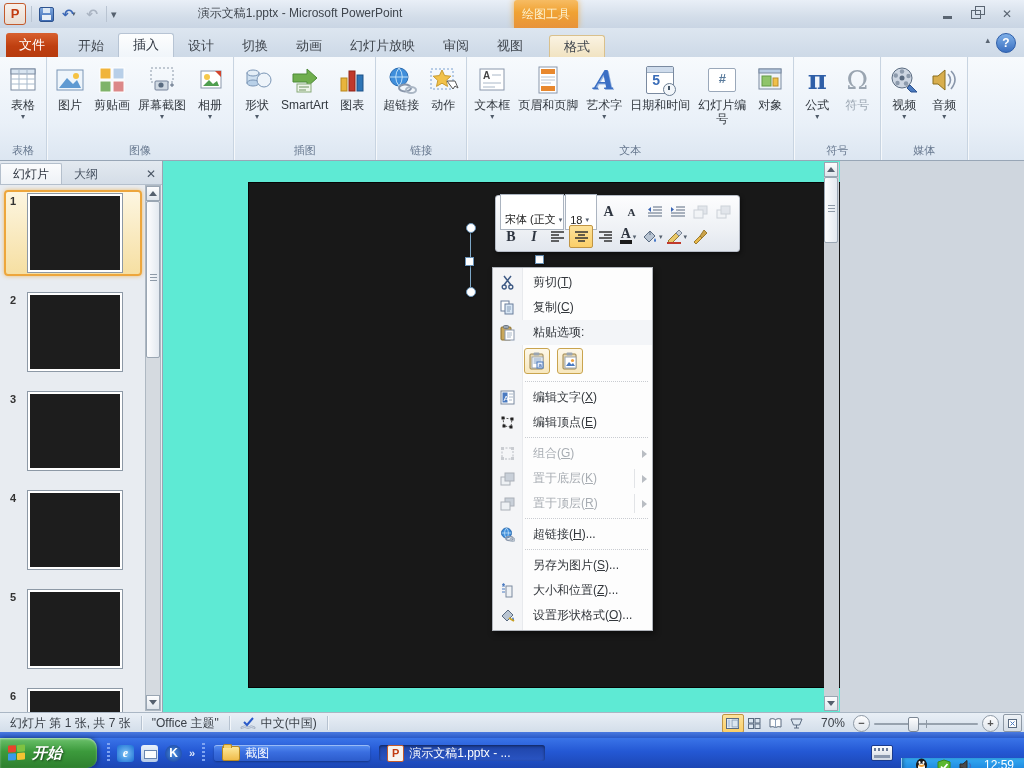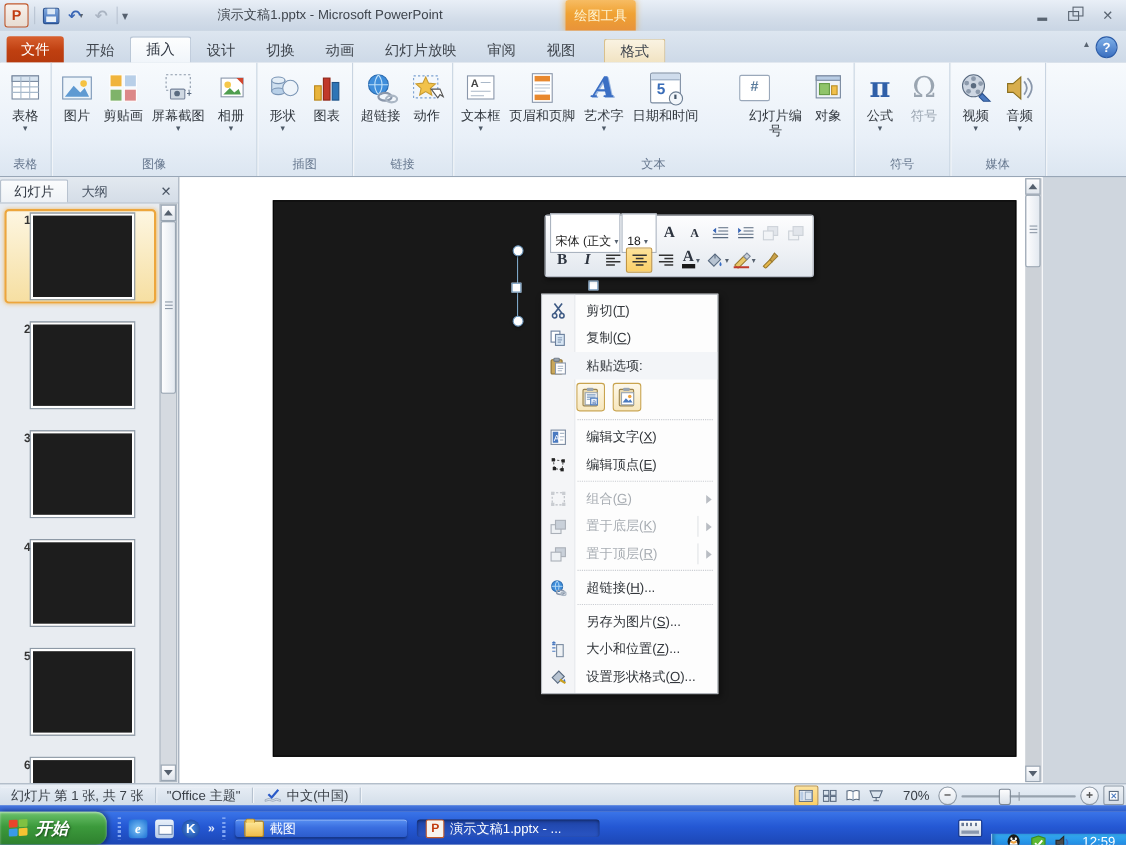--- a/index.html
+++ b/index.html
@@ -42,36 +42,36 @@
     background:linear-gradient(#7fb0e8,#3a6fc0);color:#fff;font-weight:bold;font-size:12px;text-align:center;line-height:18px;border:1px solid #2d5da8;}
   
   .ribbon{position:absolute;left:0;top:57px;width:1024px;height:103px;
     background:linear-gradient(#f7fafd,#e9f0f8 65%,#dce6f1);border-bottom:1px solid #98a6b6;display:flex;}
   .rgroup{display:flex;flex-direction:column;border-right:1px solid #c8d4e1;box-shadow:1px 0 0 #f5f8fb;}
   .rbuttons{flex:1;display:flex;align-items:flex-start;padding:2px 3px 0 3px;}
   .rlabel{height:17px;line-height:15px;text-align:center;font-size:11px;color:#66778e;}
   .rbtn{display:flex;flex-direction:column;align-items:center;padding:3px 4px 0 4px;min-width:40px;height:76px;box-sizing:border-box;border-radius:3px;}
   .rbtn .ricon{height:36px;display:flex;align-items:center;justify-content:center;}
   .rbtn .rtext{font-size:12px;color:#32383f;line-height:14px;white-space:nowrap;text-align:center;}
-  .rbtn .rtext.wrap{white-space:normal;width:48px;margin-left:38px;}
+  .rbtn .rtext.wrap{white-space:normal;width:48px;}
   .rbtn .arr{font-size:8px;color:#4e5a68;height:10px;line-height:9px;}
   .rbtn.disabled .rtext{color:#9aa5b1;}
   .icon-letter{font-size:26px;font-weight:bold;line-height:30px;}
   .pi{color:#2f5fa8;font-family:"DejaVu Serif","Liberation Serif",serif;}
   .omega{color:#9aa5b1;font-family:"DejaVu Serif","Liberation Serif",serif;font-weight:normal;}
   .wordart-a{color:#3b6fc4;font-style:italic;font-family:"DejaVu Serif","Liberation Serif",serif;text-shadow:1px 1px 0 #9db8e0;}
   .ic-datetime{position:relative;width:26px;height:26px;background:#fff;border:1px solid #7a8aa0;border-radius:2px;}
   .ic-datetime .band{position:absolute;left:0;top:0;right:0;height:5px;background:#cfdcec;border-bottom:1px solid #9fb0c4;}
   .ic-datetime .num{position:absolute;left:5px;top:5px;font-size:14px;font-weight:bold;color:#3a6db8;}
   .ic-datetime .clock{position:absolute;right:-3px;bottom:-3px;width:11px;height:11px;border-radius:50%;background:#f2f6fa;border:1px solid #6b7d92;}
   .ic-datetime .clock:before{content:"";position:absolute;left:4px;top:2px;width:1.5px;height:4px;background:#445566;}
   .ic-slidenum{position:relative;width:26px;height:22px;background:#fff;border:1px solid #9aa8ba;border-radius:2px;text-align:center;}
   .ic-slidenum .num{font-size:13px;font-weight:bold;color:#5a7b9c;line-height:20px;}
   
-  .workspace{position:absolute;left:0;top:161px;width:948px;height:551px;background:#ffffff;text-align:right;}
+  .workspace{position:absolute;left:0;top:161px;width:840px;height:551px;background:#5eead4;}
   
   .leftpane{position:absolute;left:0;top:0;width:162px;height:551px;background:#e8ecf1;border-right:1px solid #99a5b3;}
   .pane-tabs{position:absolute;left:0;top:0;width:100%;height:23px;background:linear-gradient(#e3e9f0,#d4dde7);border-bottom:1px solid #b4bfcc;display:flex;align-items:flex-end;}
   .ptab{height:20px;line-height:20px;padding:0 12px;font-size:12px;color:#4a5564;}
   .ptab.active{background:linear-gradient(#fbfcfd,#eef2f6);border:1px solid #b4bfcc;border-bottom:none;border-radius:2px 2px 0 0;color:#2e3540;}
   .pane-close{margin-left:auto;margin-right:6px;margin-bottom:3px;font-size:12px;font-weight:bold;color:#4a5564;}
   .thumb-list{position:absolute;left:0;top:24px;width:146px;bottom:0;overflow:hidden;padding-top:5px;box-sizing:border-box;}
   .thumb-item{display:flex;margin:0 4px 13px 4px;padding:2px;border:2px solid transparent;border-radius:4px;}
   .thumb-item.selected{background:linear-gradient(#fdf6e1,#f6dfa2);border-color:#eda63c;box-shadow:0 0 4px rgba(240,170,60,.7);}
   .thumb-num{width:18px;font-size:11px;font-weight:bold;color:#333;padding-top:1px;padding-left:2px;}
@@ -314,20 +314,30 @@
                 <ellipse cx="12" cy="8" rx="6" ry="3" fill="#e4eef7" stroke="#7a95b5"></ellipse>
                 <ellipse cx="12" cy="18" rx="6" ry="3" fill="#b8d0e8" stroke="#7a95b5"></ellipse>
                 <circle cx="23" cy="15" r="7" fill="#eef4fa" stroke="#7a95b5"></circle>
               </svg>
           </span>
           <span class="rtext">形状</span>
           <span class="arr">▾</span>
         </div>
         <div class="rbtn">
           <span class="ricon">
+            <svg width="34" height="30" viewBox="0 0 34 30">
+                <path d="M5 9 h14 v-5 l10 9 -10 9 v-5 H5 Z" fill="#6fae4e" stroke="#4d8a36"></path>
+                <rect x="9" y="19" width="14" height="8" fill="#eef5ea" stroke="#88aa78"></rect>
+                <path d="M11 22h10M11 25h7" stroke="#6f9460"></path>
+              </svg>
+          </span>
+          <span class="rtext">SmartArt</span>
+        </div>
+        <div class="rbtn">
+          <span class="ricon">
             <svg width="32" height="30" viewBox="0 0 32 30">
                 <rect x="5" y="13" width="6" height="13" fill="#e8b43c" stroke="#b9871c"></rect>
                 <rect x="13" y="6" width="6" height="20" fill="#c0392b" stroke="#8f2518"></rect>
                 <rect x="21" y="10" width="6" height="16" fill="#2e75b6" stroke="#1d5288"></rect>
               </svg>
           </span>
           <span class="rtext">图表</span>
         </div>
       </div>
       <div class="rlabel">插图</div>

